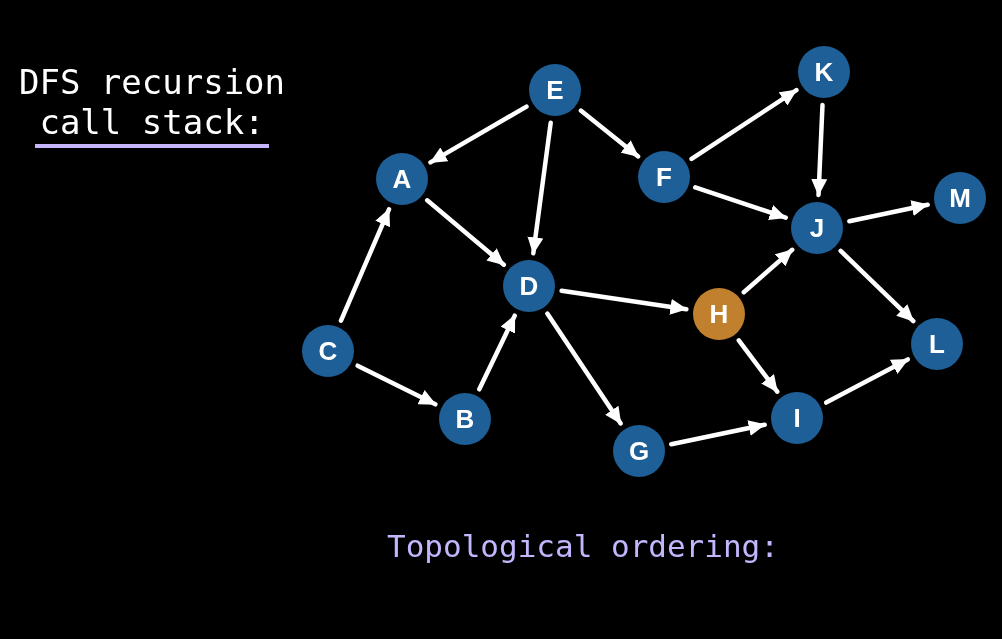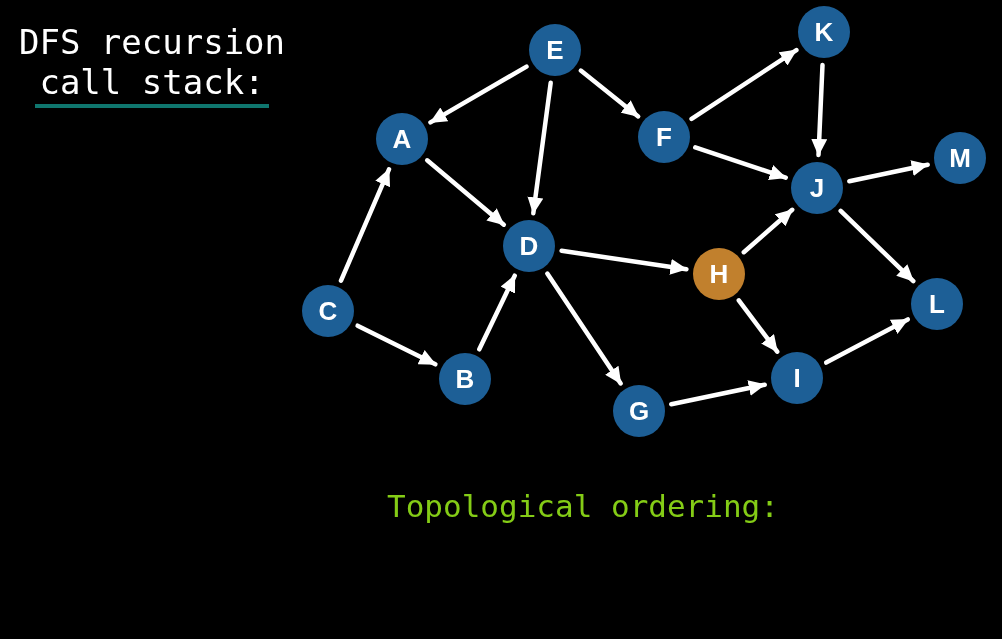--- a/index.html
+++ b/index.html
@@ -7,40 +7,41 @@
     padding: 0;
     background: #000000;
   }
   #stage {
     position: relative;
     width: 1002px;
     height: 546px;
     background: #000000;
     overflow: hidden;
     font-family: "DejaVu Sans Mono", monospace;
+    margin-top: 40px;
   }
   
   .callstack {
     position: absolute;
     left: 2px;
     top: 22px;
     width: 300px;
     text-align: center;
     color: #ffffff;
   }
   .callstack .line1 {
     font-size: 34px;
     line-height: 40px;
     white-space: nowrap;
   }
   .callstack .line2 {
     display: inline-block;
     font-size: 34px;
     line-height: 40px;
-    border-bottom: 4px solid #0f766e;
+    border-bottom: 4px solid #c4b5fd;
     padding: 0 4px 2px 4px;
     white-space: nowrap;
   }
   .callstack .line3 {
     font-size: 34px;
     line-height: 40px;
     margin-top: 10px;
     white-space: nowrap;
   }
   
@@ -55,21 +56,21 @@
     font-size: 26px;
     fill: #ffffff;
     text-anchor: middle;
   }
   
   .ordering-label {
     position: absolute;
     left: 387px;
     top: 488px;
     font-size: 31px;
-    color: #84cc16;
+    color: #c4b5fd;
     white-space: nowrap;
   }
   .slots {
     position: absolute;
     left: 347px;
     top: 594px;
     display: flex;
     gap: 16px;
   }
   .slot-dash {

